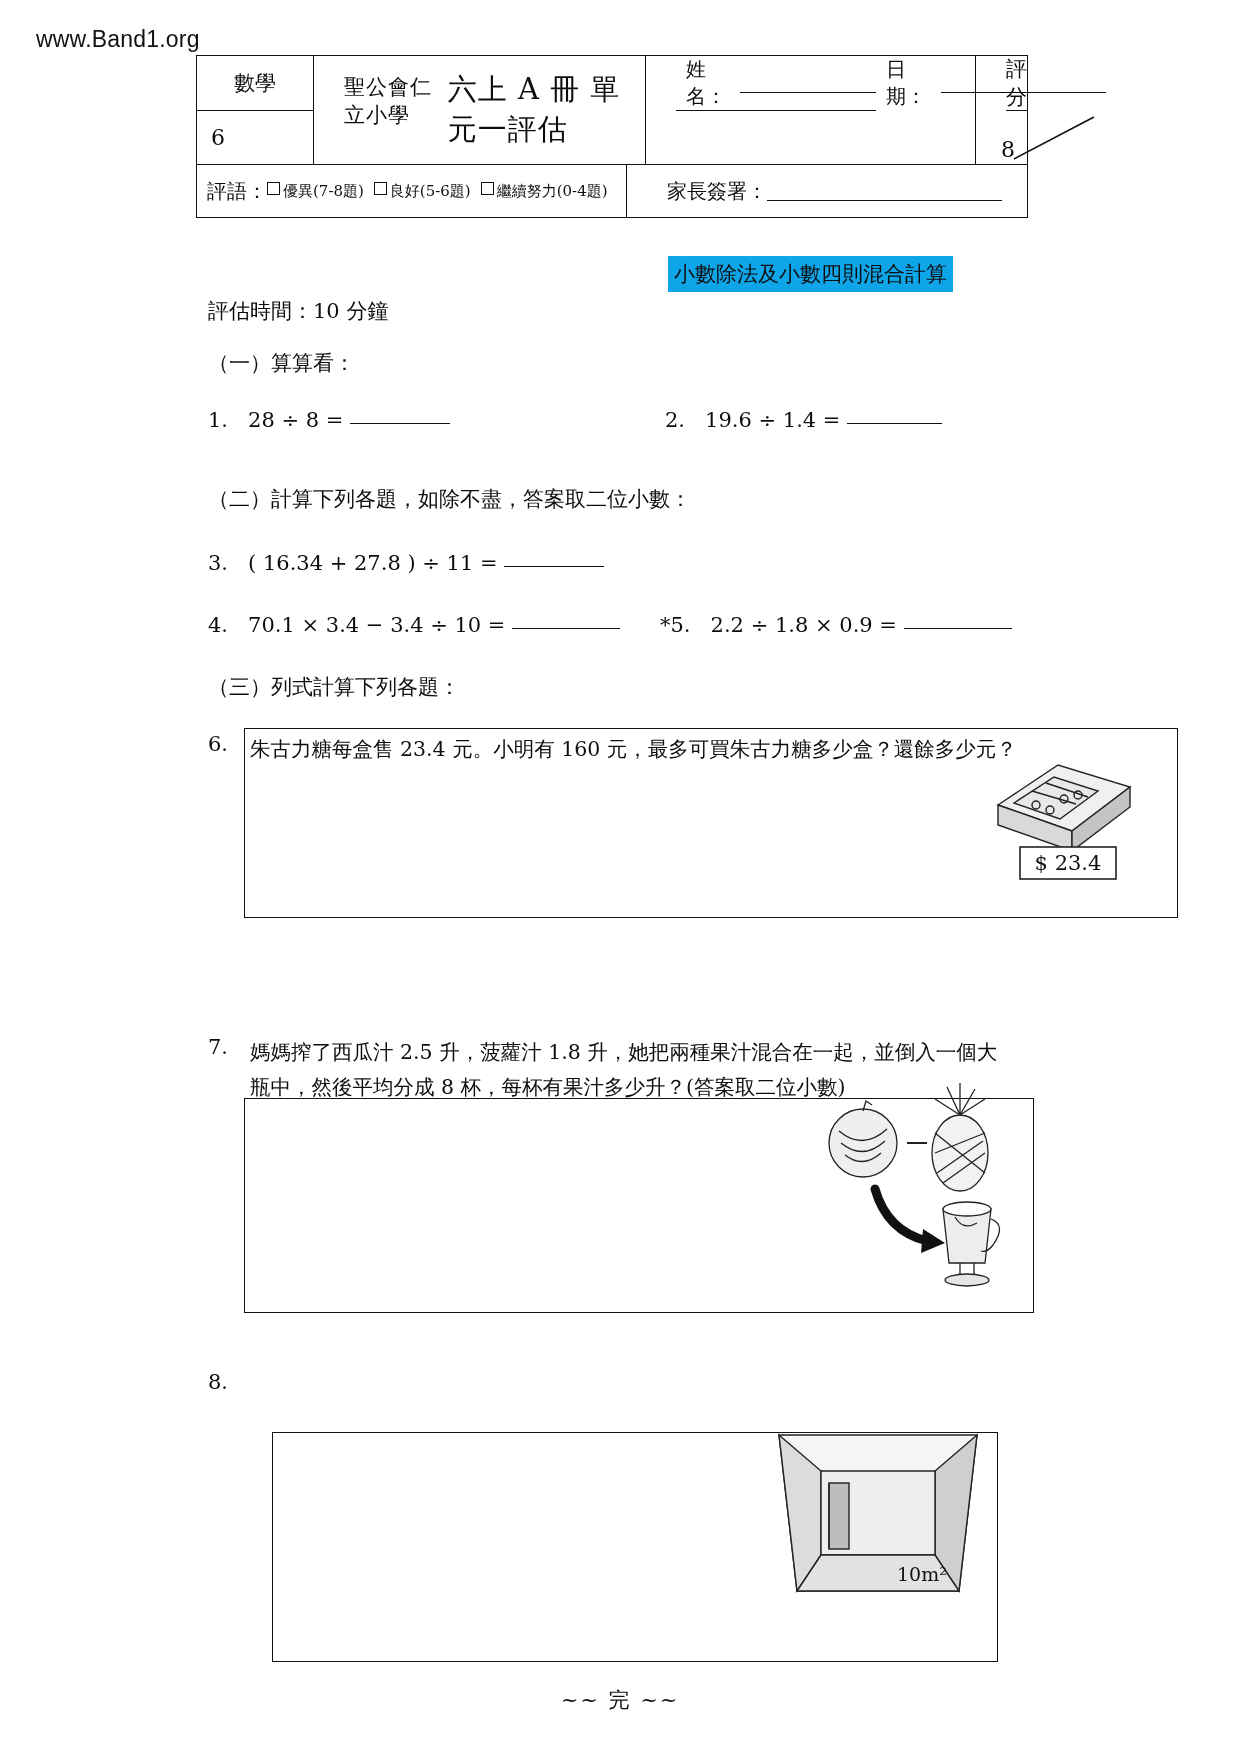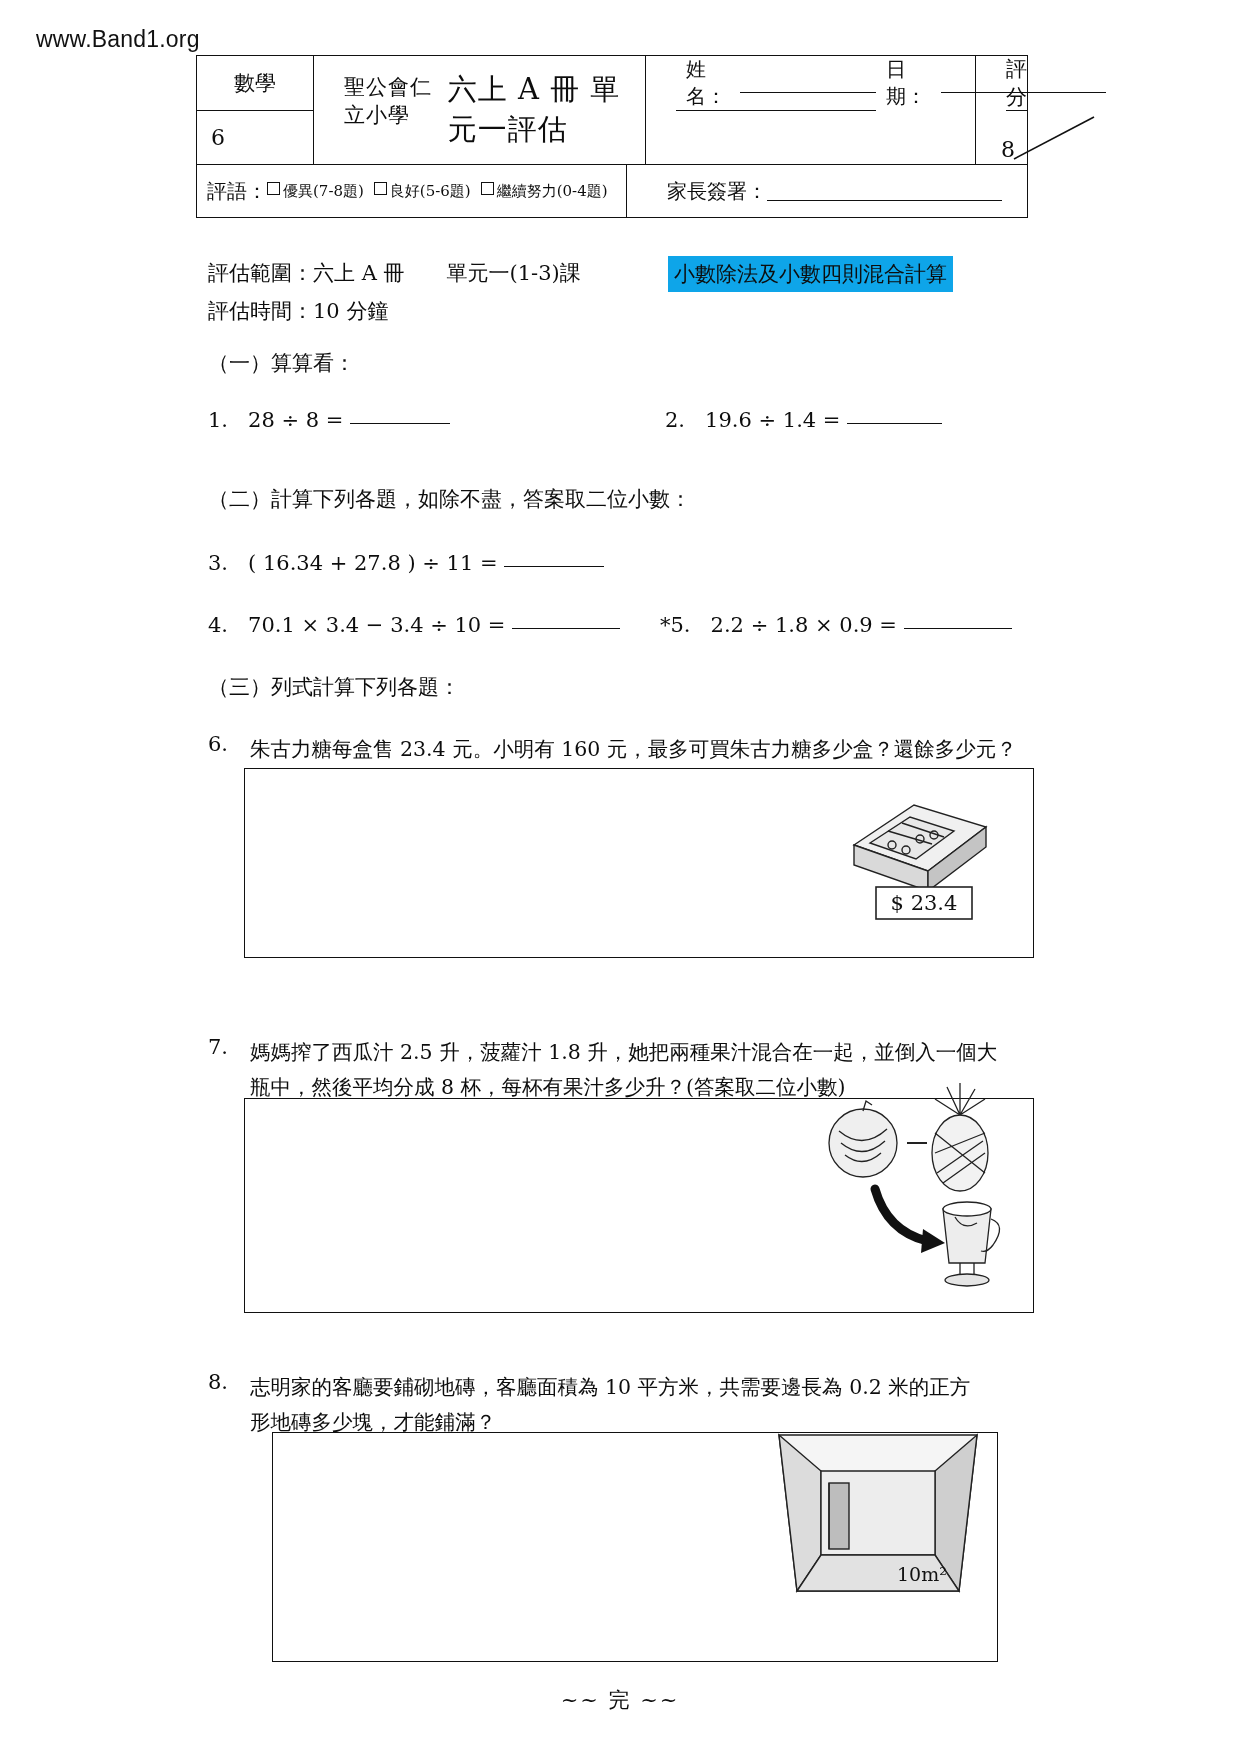--- a/index.html
+++ b/index.html
@@ -80,21 +80,21 @@
   .bl-100 { width:100px; }
   .bl-110 { width:108px; }
 
   .qnum { position:absolute; font-size:21px; }
   .qtext { position:absolute; font-size:20.5px; line-height:1.72; }
 
   .ansbox { position:absolute; border:1.4px solid #111; box-sizing:border-box; }
 
   .q6num { left:208px; top:732px; }
   .q6text { left:250px; top:732px; width:800px; white-space:nowrap; }
-  .box6 { left:244px; top:768px; width:790px; height:190px; }
+  .box6 { left:244px; top:728px; width:934px; height:190px; }
 
   .q7num { left:208px; top:1035px; }
   .q7text { left:250px; top:1035px; width:800px; }
   .box7 { left:244px; top:1098px; width:790px; height:215px; }
 
   .q8num { left:208px; top:1370px; }
   .q8text { left:250px; top:1370px; width:800px; }
   .box8 { left:244px; top:1432px; width:726px; height:230px;margin-left:28px; }
 
   .endmark { position:absolute; left:0; right:0; top:1686px; text-align:center; font-size:21px; letter-spacing:2px;}
@@ -152,21 +152,20 @@
         <span class="cmt-opt"><span class="chk"></span><span>良好(5-6題)</span></span>
         <span class="cmt-opt"><span class="chk"></span><span>繼續努力(0-4題)</span></span>
       </div>
       <div class="right">
         <span>家長簽署：</span>
         <span class="u-line" style="width:235px"></span>
       </div>
     </div>
   </div>
 
-  <div class="line scope">評估範圍：六上 A 冊　　單元一(1-3)課</div>
   <div class="topic">小數除法及小數四則混合計算</div>
   <div class="line time">評估時間：10 分鐘</div>
 
   <div class="line secA">（一）算算看：</div>
 
   <div class="line q1">
     <span>1.</span>
     &nbsp;&nbsp;<span>28 ÷ 8 =</span>
     <span class="blank bl-100"></span>
   </div>
@@ -252,24 +251,20 @@
           <path d="M145 182 L145 196 M159 182 L159 196"></path>
           <ellipse cx="152" cy="199" rx="22" ry="6" fill="#e5e5e5"></ellipse>
         </g>
         <path d="M60 108 Q72 150 112 160" stroke="#111" stroke-width="9" fill="none" stroke-linecap="round"></path>
         <polygon points="108,148 130,162 106,172" fill="#111"></polygon>
       </svg>
     </div>
   </div>
 
   <div class="qnum q8num">8.</div>
-  <div class="qtext q8text">
-    <div>志明家的客廳要鋪砌地磚，客廳面積為 10 平方米，共需要邊長為 0.2 米的正方</div>
-    <div>形地磚多少塊，才能鋪滿？</div>
-  </div>
   <div class="ansbox box8">
     <div class="illus" style="right:14px; top:-28px; width:210px; height:215px;">
       <svg viewBox="0 0 210 215" width="210" height="215">
         <g stroke="#222" stroke-width="1.4" fill="none">
           <polygon points="6,30 204,30 186,186 24,186" fill="#f5f5f5"></polygon>
           <polygon points="6,30 48,66 48,150 24,186" fill="#dcdcdc"></polygon>
           <polygon points="204,30 162,66 162,150 186,186" fill="#cfcfcf"></polygon>
           <polygon points="48,66 162,66 162,150 48,150" fill="#ededed"></polygon>
           <polygon points="24,186 48,150 162,150 186,186" fill="#e2e2e2"></polygon>
           <rect x="56" y="78" width="20" height="66" fill="#bdbdbd"></rect>

